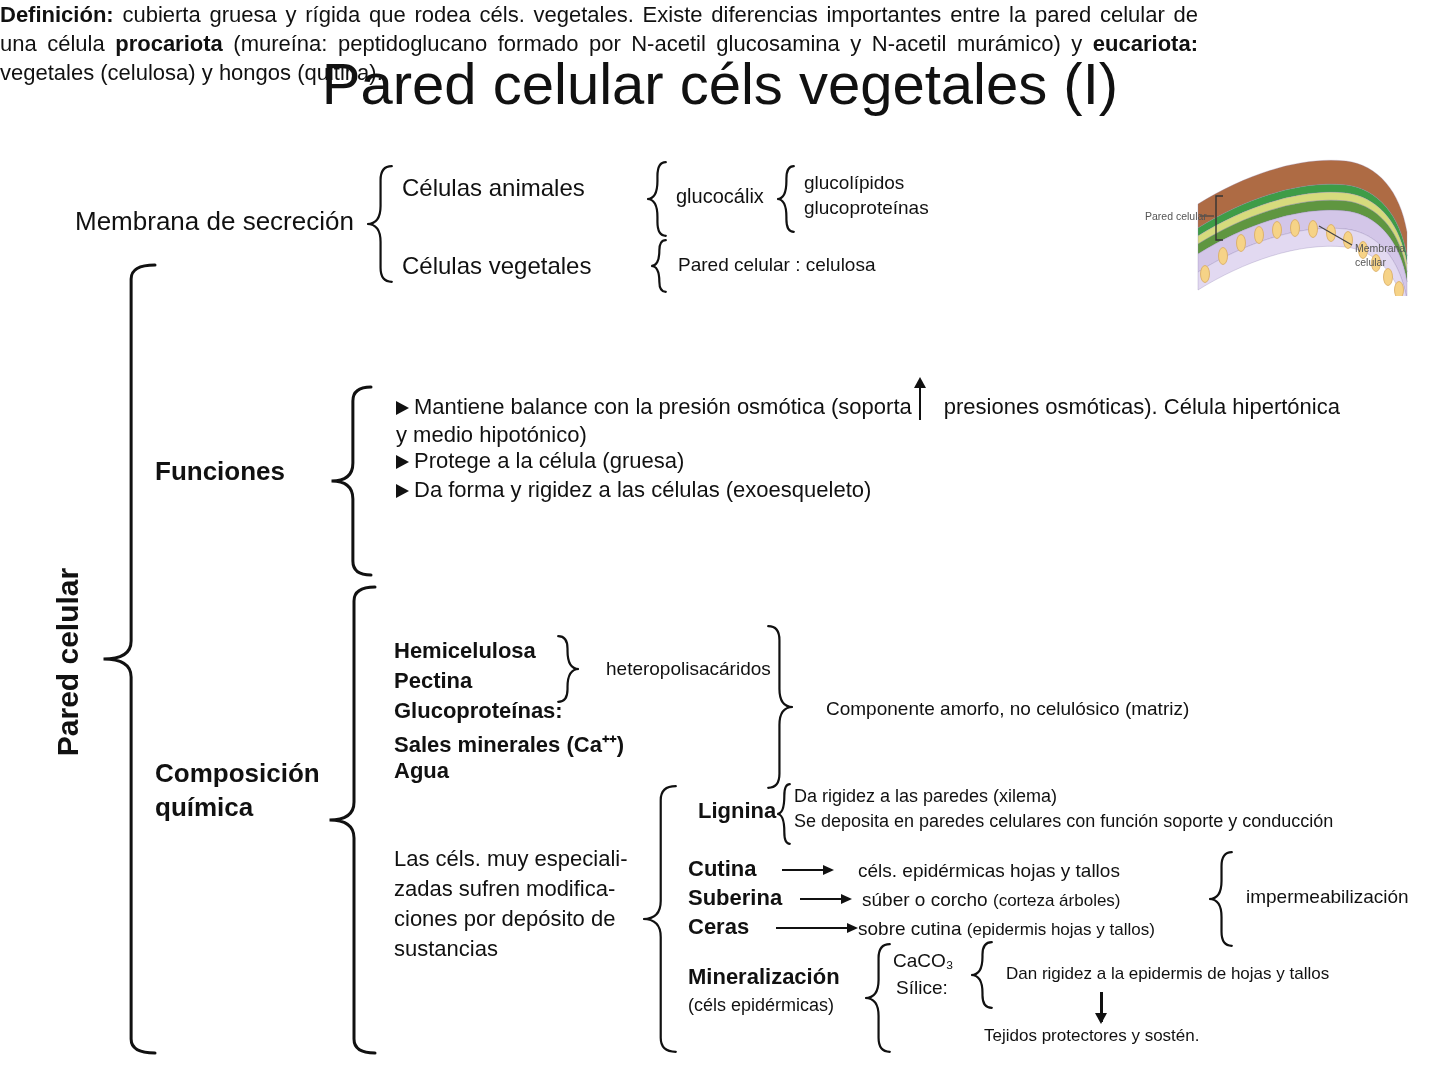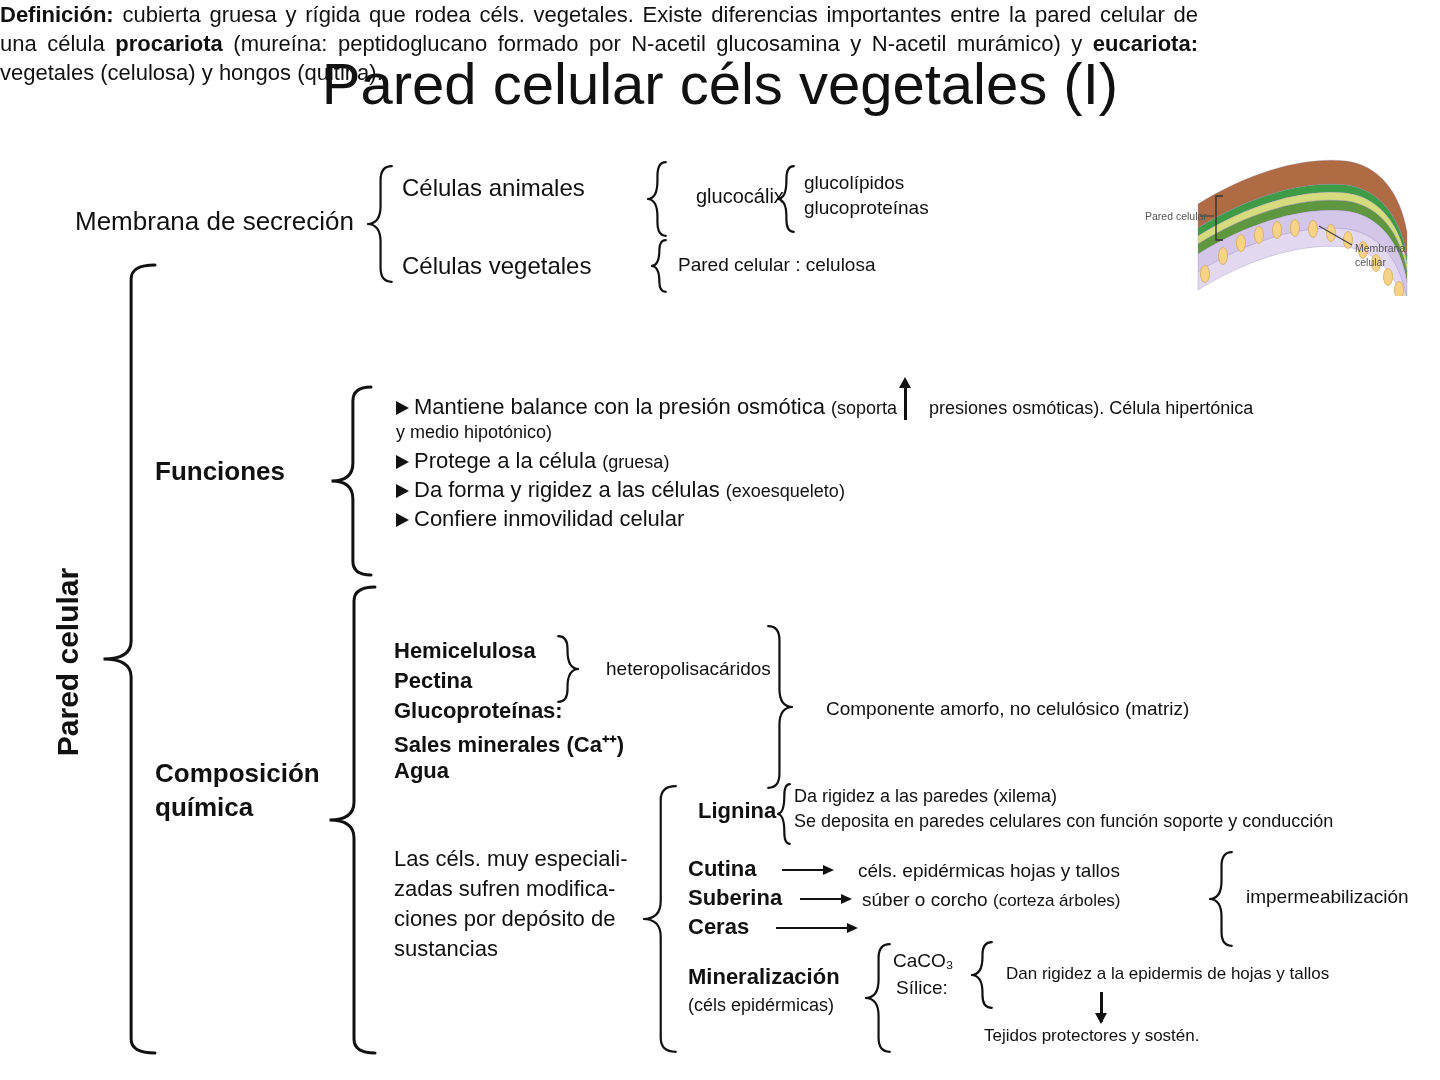--- a/index.html
+++ b/index.html
@@ -9,21 +9,21 @@
   .t{position:absolute;white-space:nowrap;}
   #title{left:0;right:0;top:50px;text-align:center;font-size:58px;letter-spacing:0px;}
   .s26{font-size:26px;}
   .s24{font-size:24px;}
   .s22{font-size:22px;}
   .s20{font-size:20px;}
   .s19{font-size:19px;}
   .s18{font-size:18px;}
   .s17{font-size:17px;}
   .b{font-weight:bold;}
-  .note{font-size:18px;}
+  .note{font-size:22px;}
   .note17{font-size:17px;}
   #definicion{left:148px;top:292px;width:1198px;font-size:22px;line-height:29px;
               text-align:justify;white-space:normal;}
   #vlabel{left:-47px;top:645px;width:230px;text-align:center;font-size:30px;font-weight:bold;
           transform:rotate(-90deg);}
   .marker{display:inline-block;width:0;height:0;border-left:13px solid #111;
           border-top:7px solid transparent;border-bottom:7px solid transparent;
           margin-right:5px;position:relative;top:1px;}
   .harrow{position:absolute;height:0;border-top:2.5px solid #111;}
   .harrow::after{content:"";position:absolute;right:-2px;top:-6.4px;width:0;height:0;
@@ -46,21 +46,21 @@
 
   <div id="title" class="t">Pared celular céls vegetales (I)</div>
   <svg class="abs" style="left:366px;top:164px;" width="28" height="120" viewBox="0 0 28 120">
       <path d="M 25.8 2.2 Q 14.56 2.2 14.56 16.2 L 14.56 42 Q 14.56 60 1.1 60 Q 14.56 60 14.56 78 L 14.56 103.8 Q 14.56 117.8 25.8 117.8" fill="none" stroke="#111" stroke-width="2.2" stroke-linecap="round"></path>
     </svg>
   <div class="t s24" style="left:402px;top:174px;">Células animales</div>
   <div class="t s24" style="left:402px;top:252px;">Células vegetales</div>
   <svg class="abs" style="left:646px;top:160px;" width="22" height="78" viewBox="0 0 22 78">
       <path d="M 19.8 2.2 Q 11.440000000000001 2.2 11.440000000000001 16.2 L 11.440000000000001 21 Q 11.440000000000001 39 1.1 39 Q 11.440000000000001 39 11.440000000000001 57 L 11.440000000000001 61.8 Q 11.440000000000001 75.8 19.8 75.8" fill="none" stroke="#111" stroke-width="2.2" stroke-linecap="round"></path>
     </svg>
-  <div class="t s20" style="left:676px;top:185px;margin-left:20px;">glucocálix</div>
+  <div class="t s20" style="left:676px;top:185px;">glucocálix</div>
   <svg class="abs" style="left:776px;top:164px;" width="20" height="70" viewBox="0 0 20 70">
       <path d="M 17.8 2.2 Q 10.4 2.2 10.4 14.8 L 10.4 17 Q 10.4 35 1.1 35 Q 10.4 35 10.4 53 L 10.4 55.199999999999996 Q 10.4 67.8 17.8 67.8" fill="none" stroke="#111" stroke-width="2.2" stroke-linecap="round"></path>
     </svg>
   <div class="t s19" style="left:804px;top:172px;">glucolípidos</div>
   <div class="t s19" style="left:804px;top:197px;">glucoproteínas</div>
   <svg class="abs" style="left:650px;top:238px;" width="18" height="56" viewBox="0 0 18 56">
       <path d="M 15.8 2.2 Q 9.36 2.2 9.36 12.280000000000001 L 9.36 12.319999999999999 Q 9.36 28 1.1 28 Q 9.36 28 9.36 43.68 L 9.36 43.72 Q 9.36 53.8 15.8 53.8" fill="none" stroke="#111" stroke-width="2.2" stroke-linecap="round"></path>
     </svg>
   <div class="t s19" style="left:678px;top:254px;">Pared celular : celulosa</div>
 
@@ -112,23 +112,20 @@
     <span class="marker"></span><span>Mantiene balance con la presión osmótica </span><span class="note">(soporta</span><span class="inline-uparrow"><span class="stem"></span></span><span class="note" style="margin-left:16px;">presiones osmóticas). Célula hipertónica</span>
   </div>
   <div class="t note" style="left:396px;top:422px;">y medio hipotónico)</div>
 
   <div class="t s22" style="left:396px;top:448px;">
     <span class="marker"></span><span>Protege a la célula </span><span class="note">(gruesa)</span>
   </div>
   <div class="t s22" style="left:396px;top:477px;">
     <span class="marker"></span><span>Da forma y rigidez a las células </span><span class="note">(exoesqueleto)</span>
   </div>
-  <div class="t s22" style="left:396px;top:506px;">
-    <span class="marker"></span><span>Confiere inmovilidad celular</span>
-  </div>
 
   <svg class="abs" style="left:328px;top:584px;" width="50" height="472" viewBox="0 0 50 472">
       <path d="M 47 3 Q 26 3 26 17 L 26 218 Q 26 236 1.5 236 Q 26 236 26 254 L 26 455 Q 26 469 47 469" fill="none" stroke="#111" stroke-width="3" stroke-linecap="round"></path>
     </svg>
   <div class="t s26 b" style="left:155px;top:758px;">Composición</div>
   <div class="t s26 b" style="left:155px;top:792px;">química</div>
 
 
   <div class="t s22 b" style="left:394px;top:638px;">Hemicelulosa</div>
   <div class="t s22 b" style="left:394px;top:668px;">Pectina</div>
@@ -166,20 +163,23 @@
   <div class="t s22 b" style="left:688px;top:914px;">Ceras</div>
 
   <span class="harrow" style="left:782px;top:869px;width:50px;"></span>
   <span class="harrow" style="left:800px;top:898px;width:50px;"></span>
   <span class="harrow" style="left:776px;top:927px;width:80px;"></span>
 
   <div class="t s19" style="left:858px;top:860px;">céls. epidérmicas hojas y tallos</div>
   <div class="t" style="left:862px;top:889px;">
     <span class="s19">súber o corcho </span><span class="note17">(corteza árboles)</span>
   </div>
+  <div class="t" style="left:858px;top:918px;">
+    <span class="s19">sobre cutina </span><span class="note17">(epidermis hojas y tallos)</span>
+  </div>
 
   <svg class="abs" style="left:1208px;top:850px;" width="26" height="98" viewBox="0 0 26 98">
       <path d="M 23.8 2.2 Q 13.52 2.2 13.52 16.2 L 13.52 31 Q 13.52 49 1.1 49 Q 13.52 49 13.52 67 L 13.52 81.8 Q 13.52 95.8 23.8 95.8" fill="none" stroke="#111" stroke-width="2.2" stroke-linecap="round"></path>
     </svg>
   <div class="t s19" style="left:1246px;top:886px;">impermeabilización</div>
 
   <div class="t s22 b" style="left:688px;top:964px;">Mineralización</div>
   <div class="t s18" style="left:688px;top:995px;">(céls epidérmicas)</div>
   <svg class="abs" style="left:864px;top:942px;" width="28" height="112" viewBox="0 0 28 112">
       <path d="M 25.8 2.2 Q 14.56 2.2 14.56 16.2 L 14.56 38 Q 14.56 56 1.1 56 Q 14.56 56 14.56 74 L 14.56 95.8 Q 14.56 109.8 25.8 109.8" fill="none" stroke="#111" stroke-width="2.2" stroke-linecap="round"></path>

